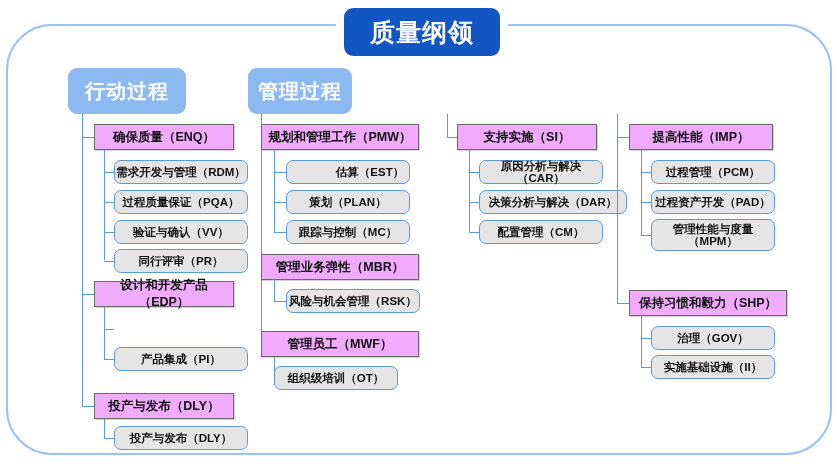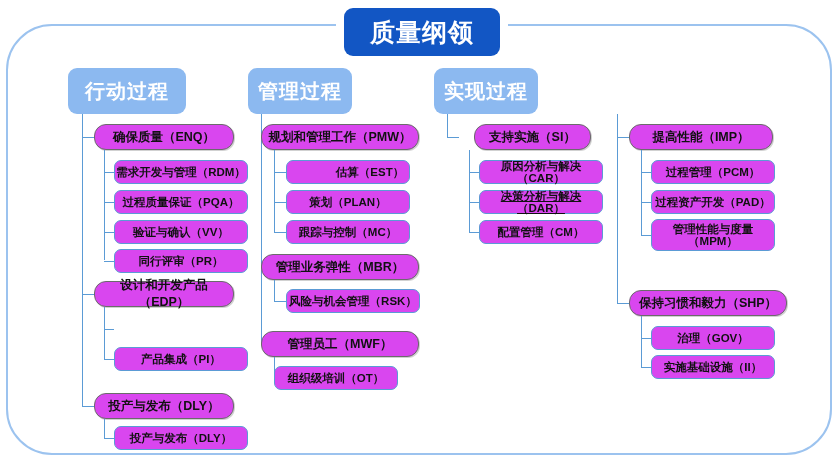--- a/index.html
+++ b/index.html
@@ -67,38 +67,38 @@
     letter-spacing: 1px;
     display: flex;
     align-items: center;
     justify-content: center;
   }
 
   
   .group-box {
     position: absolute;
     height: 26px;
-    background: #d946ef;
+    background: #f0abfc;
     border: 1.5px solid #6b6b6b;
-    border-radius: 12px;
+    border-radius: 0;
     color: #111111;
     font-size: 12.5px;
     font-weight: 700;
     display: flex;
     align-items: center;
     justify-content: center;
     text-align: center;
     box-shadow: 1px 1px 0 rgba(0,0,0,0.18);
   }
 
   
   .leaf-box {
     position: absolute;
     height: 24px;
-    background: #d946ef;
+    background: #e5e5e5;
     border: 1.3px solid #5b9bd5;
     border-radius: 7px;
     color: #111111;
     font-size: 11.5px;
     font-weight: 700;
     display: flex;
     align-items: center;
     justify-content: center;
     text-align: center;
     line-height: 12px;
@@ -171,30 +171,29 @@
   <div class="conn v" style="left:274px; top:280px; height:22px;"></div>
   <div class="conn h" style="left:274px; top:301px; width:12px;"></div>
   <div class="leaf-box" style="left:286px; top:289px; width:134px;">风险与机会管理（RSK）</div>
 
   <div class="conn h" style="left:261px; top:344px; width:8px;"></div>
   <div class="group-box" style="left:261px; top:331px; width:158px;">管理员工（MWF）</div>
   <div class="conn v" style="left:274px; top:357px; height:22px;"></div>
   <div class="conn h" style="left:274px; top:378px; width:12px;"></div>
   <div class="leaf-box" style="left:274px; top:366px; width:124px;">组织级培训（OT）</div>
 
-  <div class="col-header" style="left:434px; top:68px; width:104px;">实现过程</div>
   <div class="conn v" style="left:447px; top:114px; height:24px;"></div>
 
   <div class="conn h" style="left:447px; top:137px; width:12px;"></div>
-  <div class="group-box" style="left:474px; top:124px; width:117px;">支持实施（SI）</div>
+  <div class="group-box" style="left:457px; top:124px; width:140px;">支持实施（SI）</div>
   <div class="conn v" style="left:469px; top:150px; height:82px;"></div>
   <div class="conn h" style="left:469px; top:172px; width:10px;"></div>
   <div class="leaf-box" style="left:479px; top:160px; width:124px;">原因分析与解决（CAR）</div>
   <div class="conn h" style="left:469px; top:202px; width:10px;"></div>
-  <div class="leaf-box" style="left:479px; top:190px; width:124px;text-decoration:underline;">决策分析与解决（DAR）</div>
+  <div class="leaf-box" style="left:479px; top:190px; width:148px;">决策分析与解决（DAR）</div>
   <div class="conn h" style="left:469px; top:232px; width:10px;"></div>
   <div class="leaf-box" style="left:479px; top:220px; width:124px;">配置管理（CM）</div>
 
   <div class="conn v" style="left:617px; top:114px; height:189px;"></div>
 
   <div class="conn h" style="left:617px; top:137px; width:12px;"></div>
   <div class="group-box" style="left:629px; top:124px; width:144px;">提高性能（IMP）</div>
   <div class="conn v" style="left:641px; top:150px; height:86px;"></div>
   <div class="conn h" style="left:641px; top:172px; width:10px;"></div>
   <div class="leaf-box" style="left:651px; top:160px; width:124px;">过程管理（PCM）</div>

